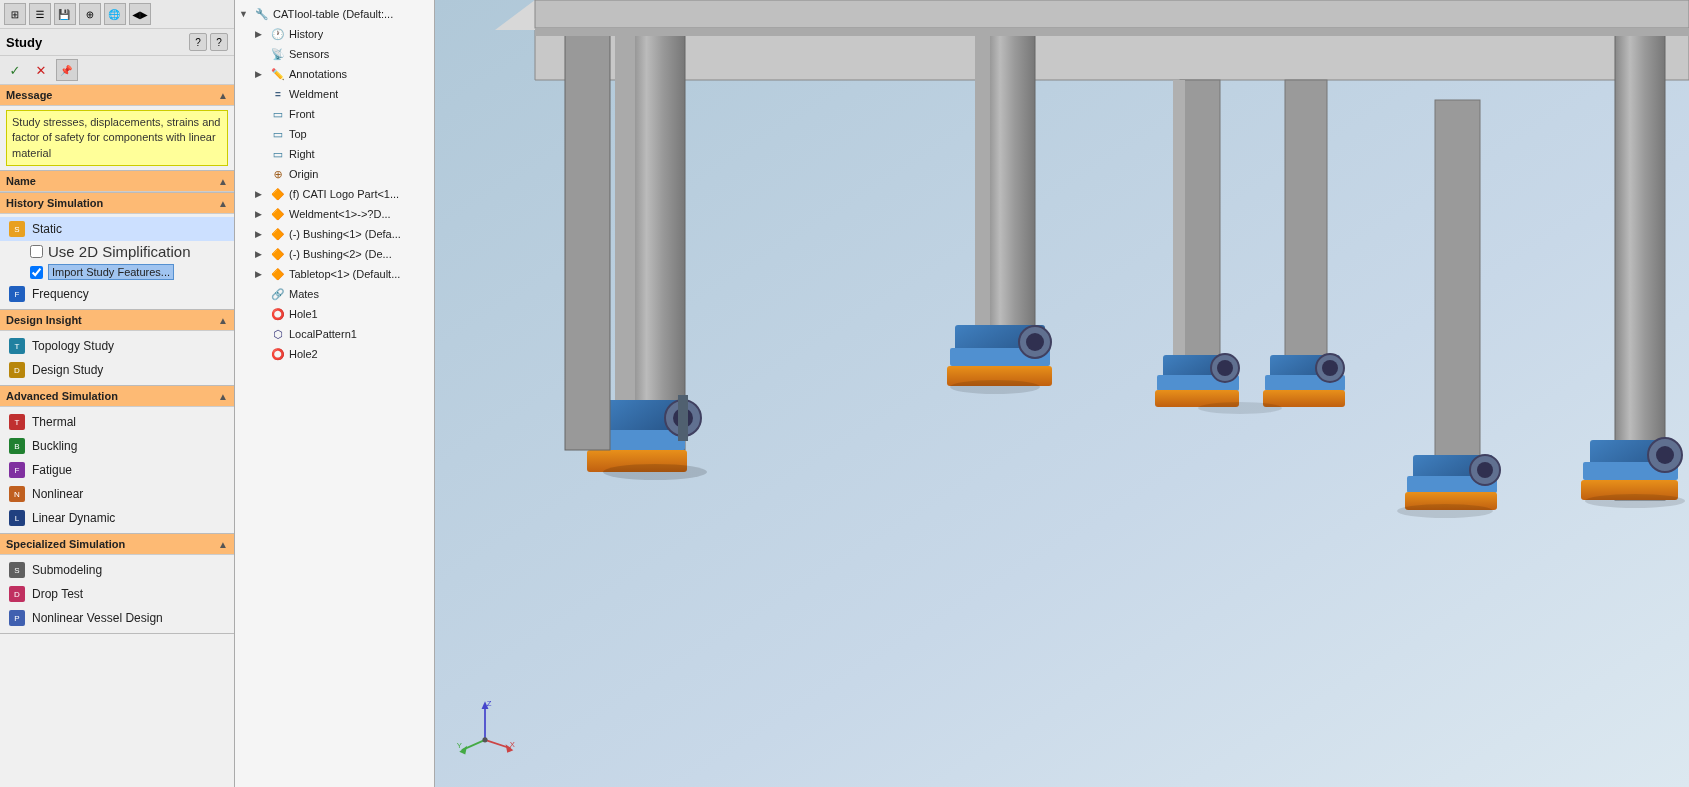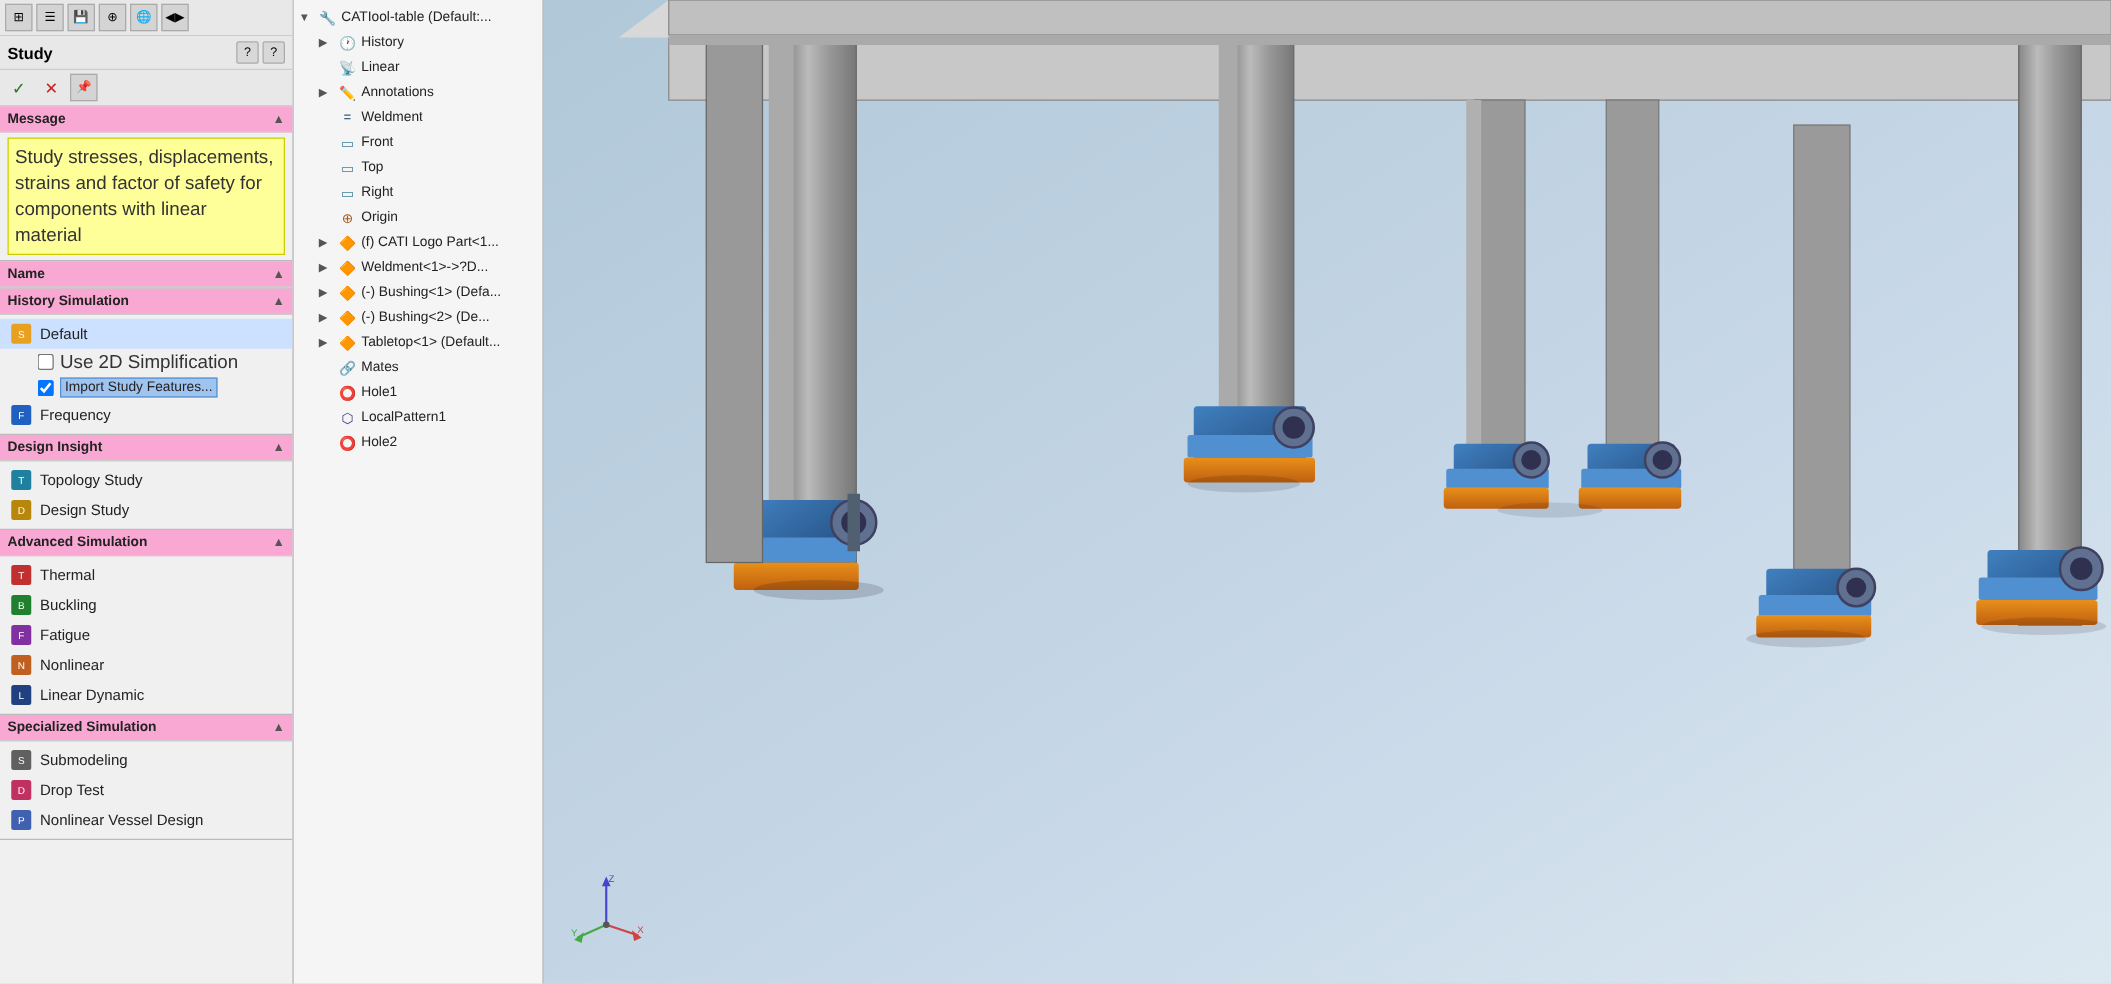--- a/index.html
+++ b/index.html
@@ -81,41 +81,41 @@
 
     
     .section {
       border-bottom: 1px solid #bbb;
     }
     .section-header {
       display: flex;
       align-items: center;
       justify-content: space-between;
       padding: 4px 6px;
-      background: #f9a8d4;
+      background: #fdba74;
       cursor: pointer;
       border-bottom: 1px solid #ccc;
     }
     .section-header .section-title {
       font-weight: bold;
       font-size: 11px;
       color: #222;
     }
     .section-header .collapse-icon {
       font-size: 10px;
       color: #555;
     }
 
     
     .message-box {
       background: #ffff99;
       border: 1px solid #cccc00;
       margin: 4px 6px;
       padding: 4px 5px;
-      font-size: 15px;
+      font-size: 11px;
       line-height: 1.4;
       color: #333;
     }
 
     
     .name-section {
       padding: 4px 6px 6px 6px;
     }
     .name-input {
       width: 100%;
@@ -294,21 +294,21 @@
     <div class="section-header">
       <span class="section-title">History Simulation</span>
       <span class="collapse-icon">▲</span>
     </div>
     <div class="section-items">
 
       <div class="item-row active">
         <div class="item-icon">
           <span class="small-icon" style="background:#e8a020; font-size:8px;">S</span>
         </div>
-        <span class="item-label">Default</span>
+        <span class="item-label">Static</span>
       </div>
 
       <div class="checkbox-row">
         <input type="checkbox" style="">
         <span class="checkbox-label">Use 2D Simplification</span>
       </div>
 
       <div class="checkbox-row">
         <input type="checkbox" checked="" style="">
         <span class="highlight-label">Import Study Features...</span>
@@ -419,21 +419,21 @@
     <span class="tree-label">CATIool-table (Default:...</span>
   </div>
   <div class="tree-item" style="padding-left:20px;">
     <span class="tree-expand">▶</span>
     <span class="tree-icon ti-history">🕐</span>
     <span class="tree-label">History</span>
   </div>
   <div class="tree-item" style="padding-left:20px;">
     <span class="tree-expand"></span>
     <span class="tree-icon ti-sensor">📡</span>
-    <span class="tree-label">Linear</span>
+    <span class="tree-label">Sensors</span>
   </div>
   <div class="tree-item" style="padding-left:20px;">
     <span class="tree-expand">▶</span>
     <span class="tree-icon ti-annot">✏️</span>
     <span class="tree-label">Annotations</span>
   </div>
   <div class="tree-item" style="padding-left:20px;">
     <span class="tree-expand"></span>
     <span class="tree-icon ti-eq" style="color:#406080;font-size:10px;font-weight:bold;">=</span>
     <span class="tree-label">Weldment</span>

